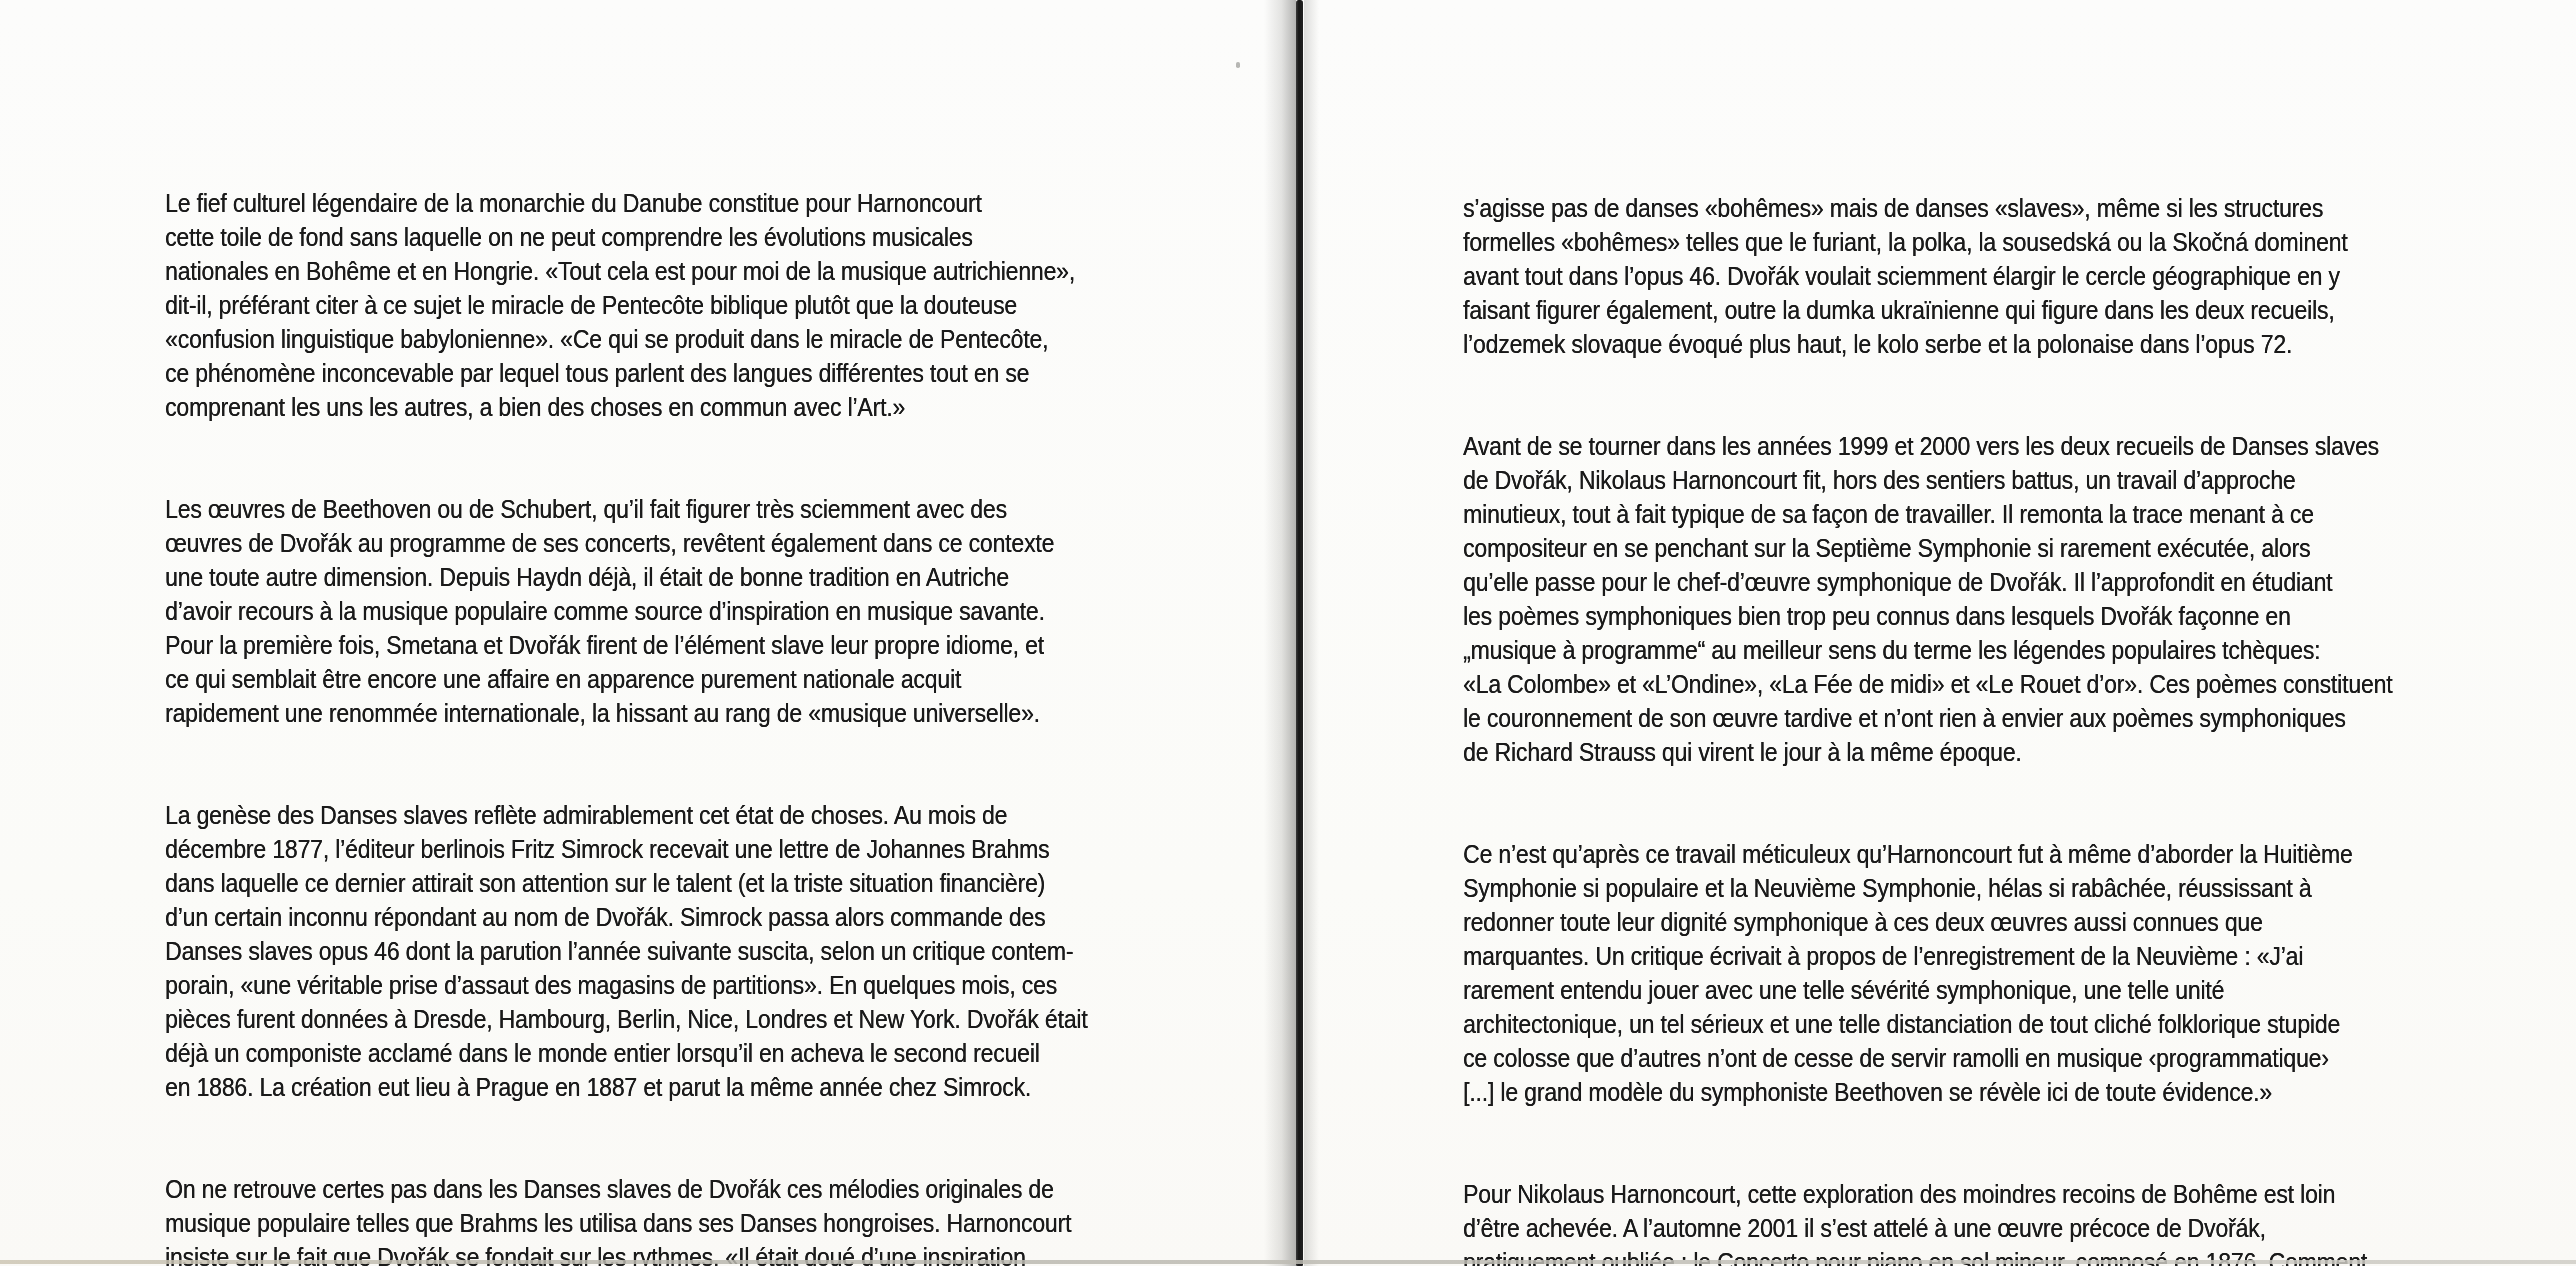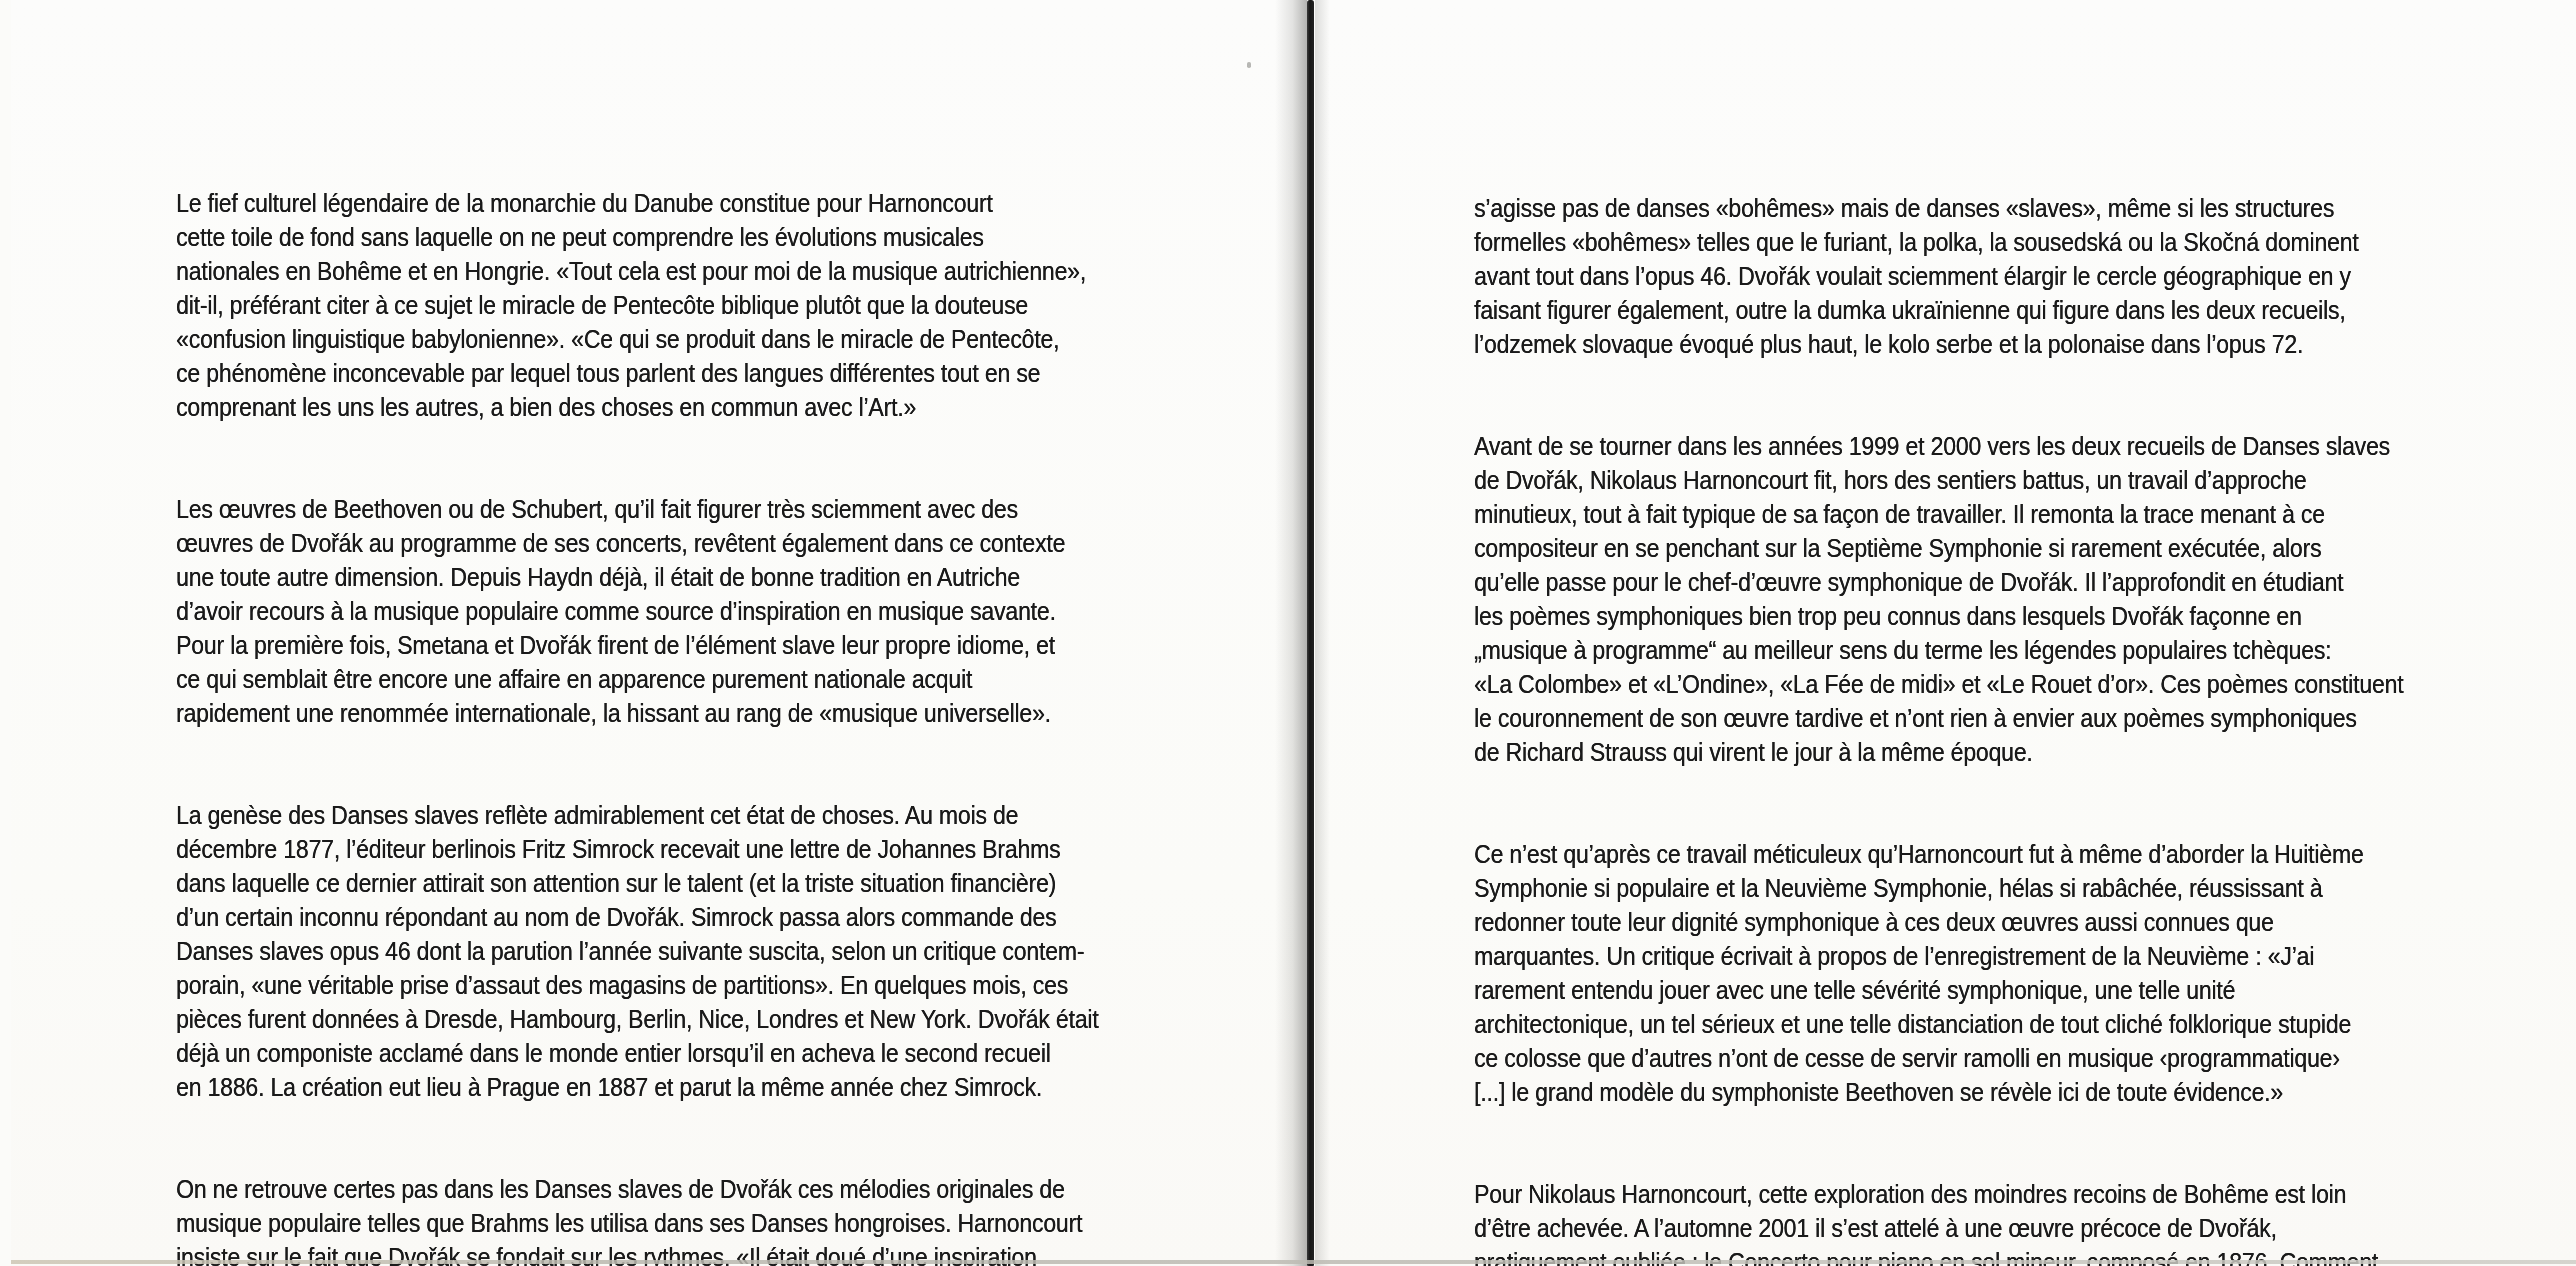--- a/index.html
+++ b/index.html
@@ -11,21 +11,20 @@
     height: 1267px;
     position: relative;
     overflow: hidden;
     background: #fbfbf9;
     font-family: "Liberation Sans", sans-serif;
   }
   .spread {
     position: absolute;
     inset: 0;
     background: linear-gradient(180deg, #fcfcfb 0%, #fbfbf8 70%, #faf9f6 100%);
-    margin-left: 11px;
   }
   
   .textcol {
     position: absolute;
     width: 1216px;
     color: #1a1a1a;
     font-size: 25.6px;
     line-height: 34px;
     letter-spacing: -0.2px;
     white-space: pre-line;

